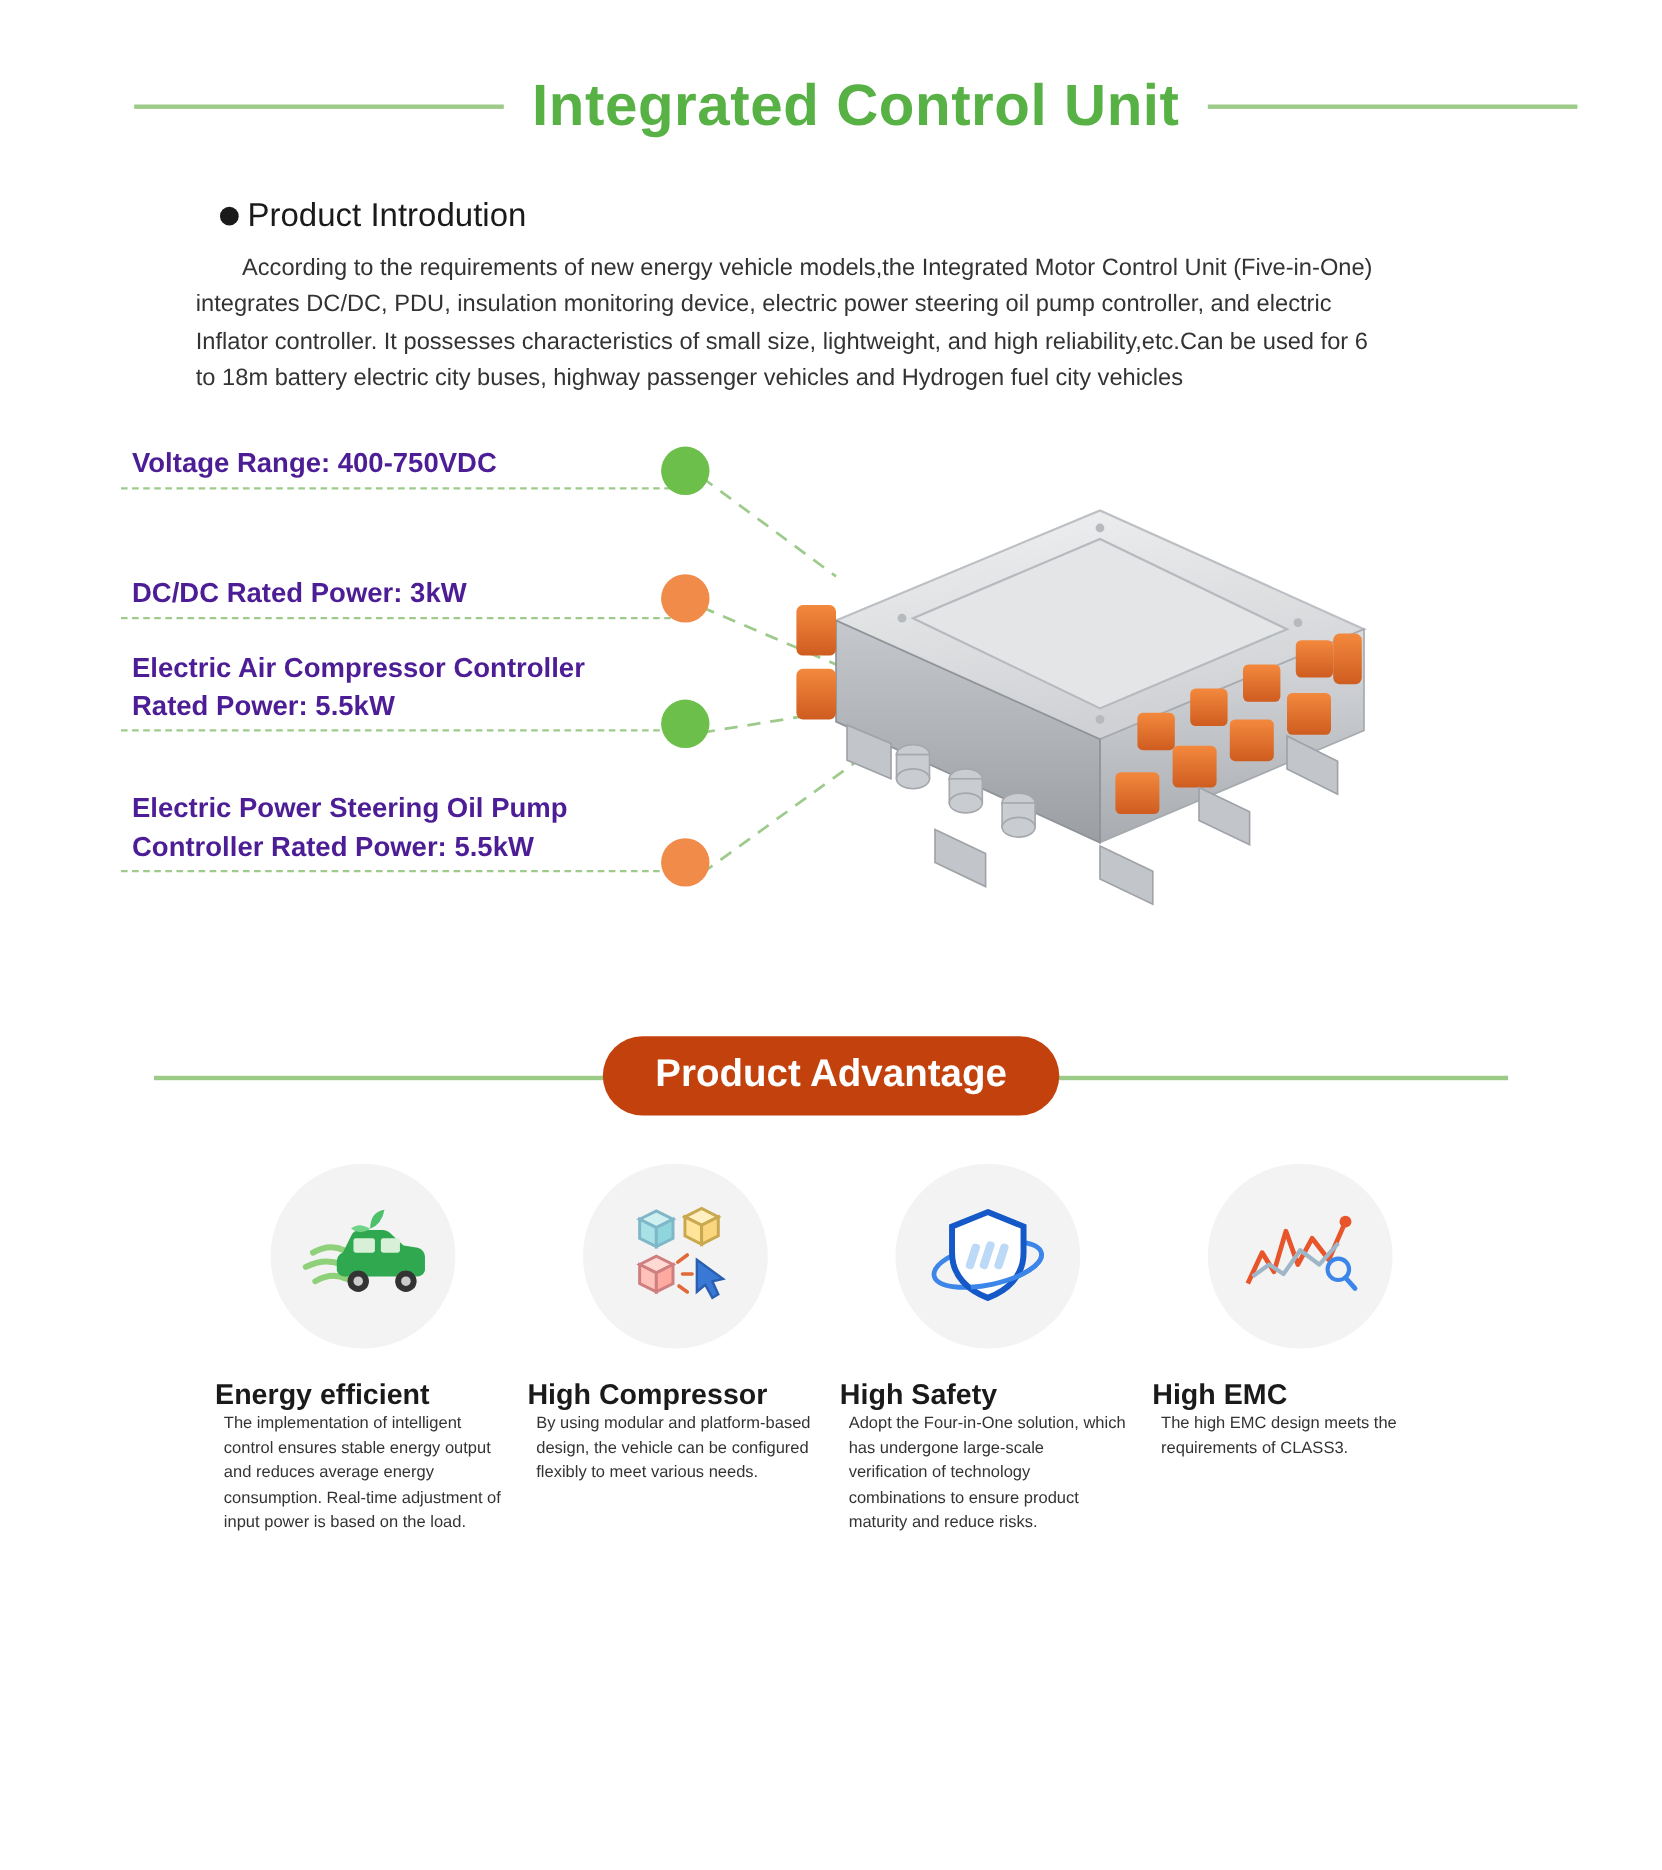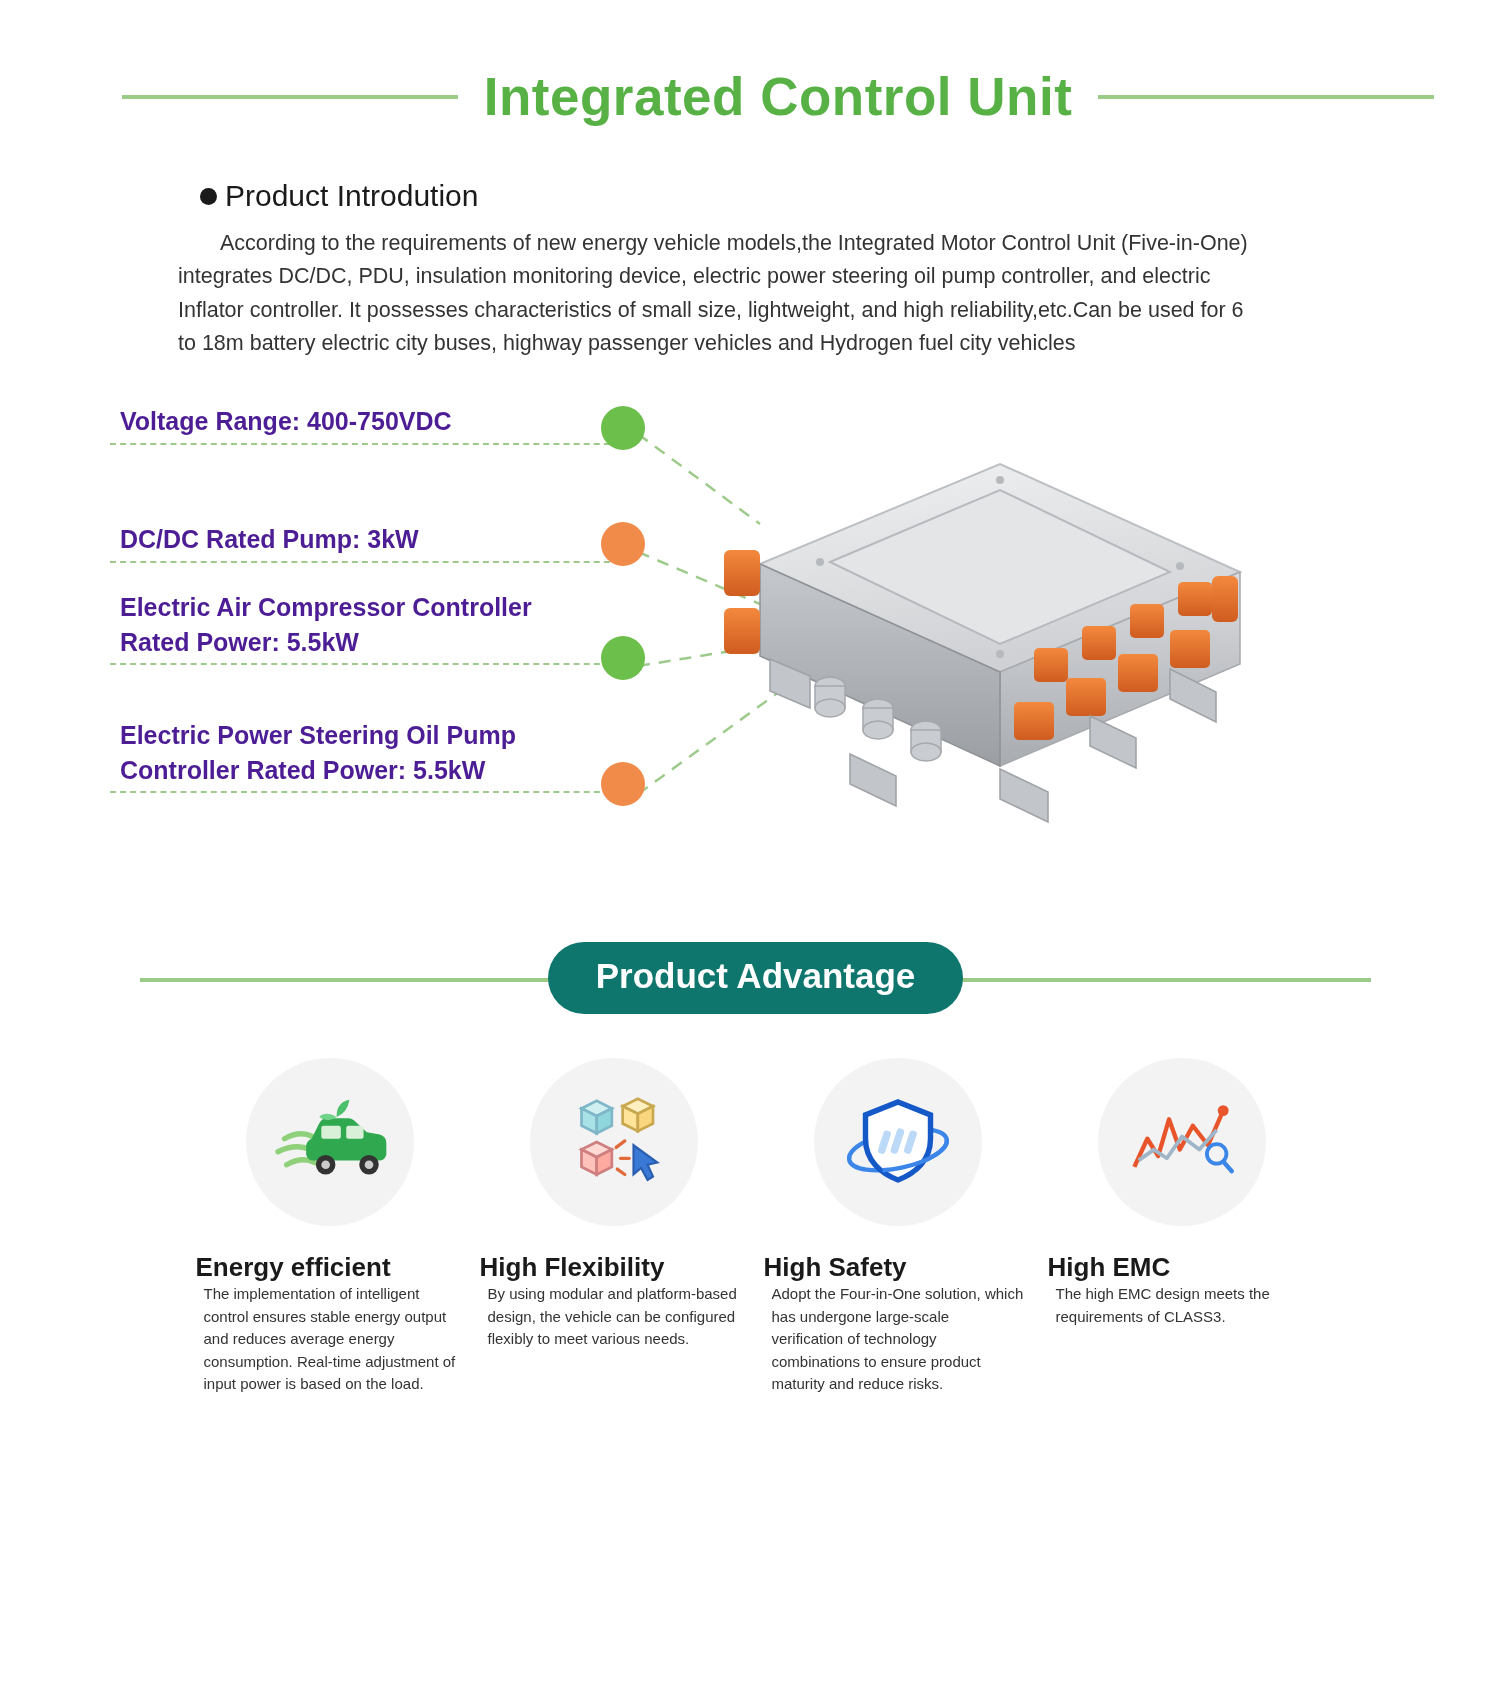--- a/index.html
+++ b/index.html
@@ -144,21 +144,21 @@
     position: absolute;
     left: 140px;
     right: 140px;
     top: 50%;
     height: 4px;
     background: #8bc273;
     opacity: .85;
   }
   .adv-pill {
     position: relative;
-    background: #0f766e;
+    background: #c2410c;
     color: #ffffff;
     font-size: 35px;
     font-weight: bold;
     border-radius: 36px;
     padding: 14px 48px 18px;
     z-index: 2;
     white-space: nowrap;
   }
 
   
@@ -224,21 +224,21 @@
 
   <div class="spec-list">
 
     <div class="spec-item" style="top:10px;">
       <div class="spec-label">Voltage Range: 400-750VDC</div>
       <div class="spec-rule"></div>
       <span class="spec-dot dot-green" style="top:2px;"></span>
     </div>
 
     <div class="spec-item" style="top:128px;">
-      <div class="spec-label">DC/DC Rated Pump: 3kW</div>
+      <div class="spec-label">DC/DC Rated Power: 3kW</div>
       <div class="spec-rule"></div>
       <span class="spec-dot dot-orange" style="top:0px;"></span>
     </div>
 
     <div class="spec-item" style="top:196px;">
       <div class="spec-label">Electric Air Compressor Controller Rated Power: 5.5kW</div>
       <div class="spec-rule"></div>
       <span class="spec-dot dot-green" style="top:46px;"></span>
     </div>
 
@@ -370,21 +370,21 @@
           <polygon points="58,62 44,69 44,85 58,78" fill="#ffaaa0"></polygon>
         </g>
         <g stroke="#e06a3a" stroke-width="3" stroke-linecap="round">
           <line x1="62" y1="60" x2="70" y2="54"></line>
           <line x1="66" y1="70" x2="74" y2="70"></line>
           <line x1="63" y1="80" x2="70" y2="85"></line>
         </g>
         <path d="M78 58 l22 16 -9 2 5 11 -5 3 -6 -11 -7 6z" fill="#3a78d6" stroke="#2a5fb0" stroke-width="2"></path>
       </svg>
     </div>
-    <div class="adv-title">High Flexibility</div>
+    <div class="adv-title">High Compressor</div>
     <div class="adv-desc">By using modular and platform-based design, the vehicle can be configured flexibly to meet various needs.</div>
   </div>
 
   <div class="adv-card">
     <div class="adv-icon-wrap">
       <svg viewBox="0 0 120 110" width="130" height="120">
         <ellipse cx="60" cy="62" rx="46" ry="17" fill="none" stroke="#3b86e8" stroke-width="4" transform="rotate(-12 60 62)"></ellipse>
         <path d="M60 18 l30 12 v22 c0 20 -14 32 -30 38 c-16 -6 -30 -18 -30 -38 v-22z" fill="#ffffff" stroke="#1558c7" stroke-width="5"></path>
         <g fill="#bcd9f7">
           <rect x="44" y="44" width="7" height="22" rx="3" transform="rotate(18 47 55)"></rect>

